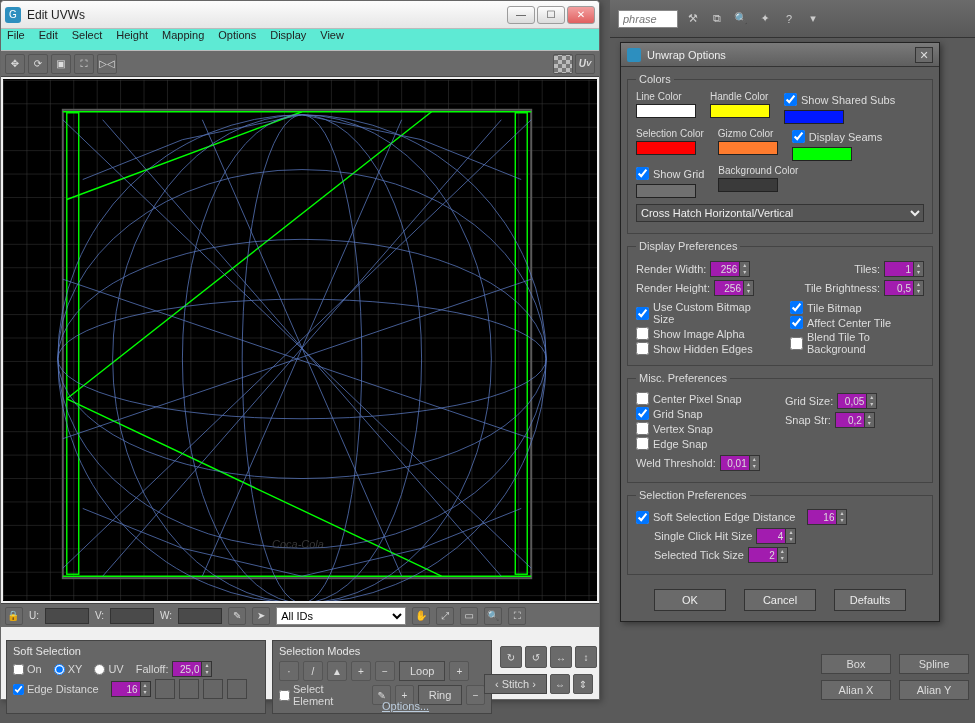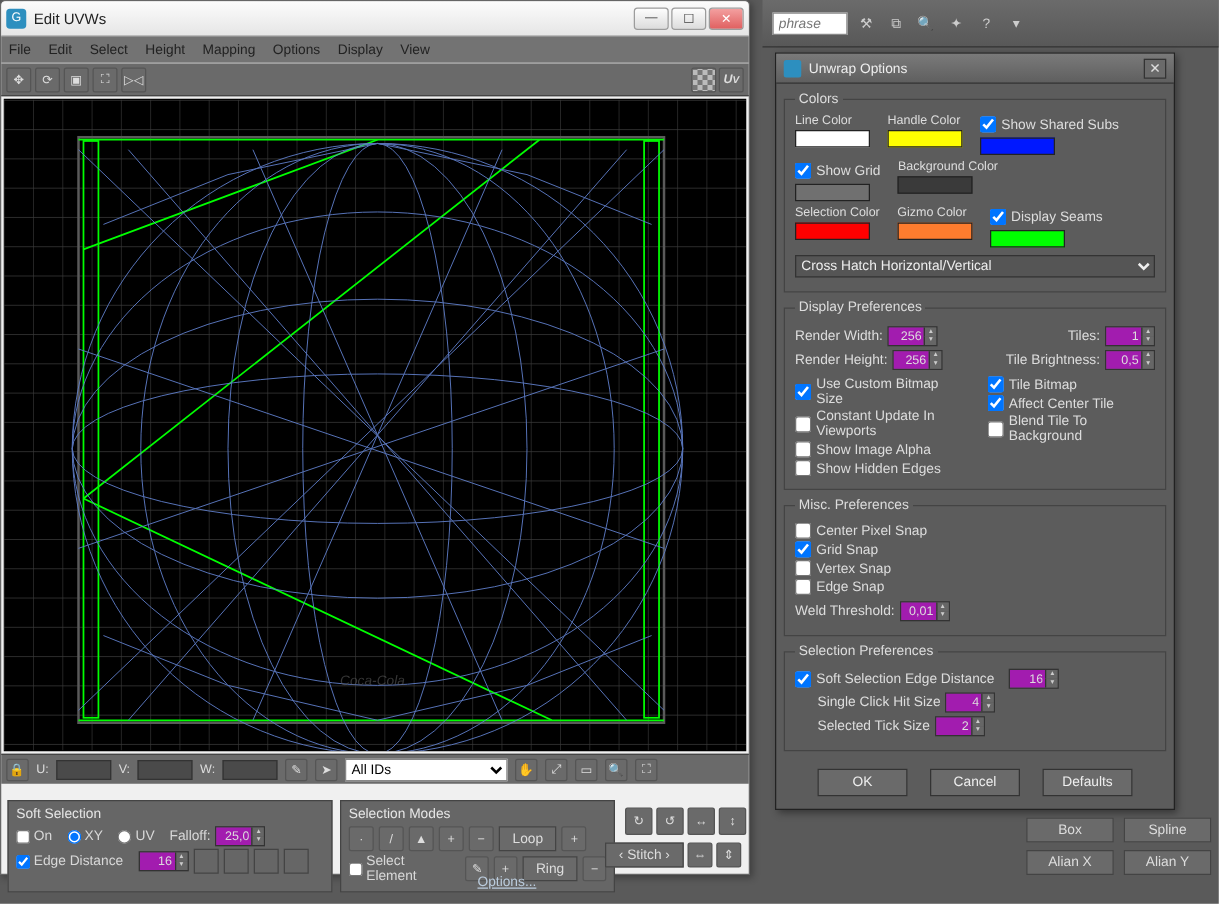--- a/index.html
+++ b/index.html
@@ -7,21 +7,21 @@
 
 
 .win-uv { position: absolute; left: 0; top: 0; width: 600px; height: 700px; background: #f0f0f0; border: 1px solid #666; border-radius: 4px 4px 0 0; box-shadow: 2px 2px 6px rgba(0,0,0,.3); }
 .titlebar { height: 28px; background: linear-gradient(#fcfcfc,#e6e6e6); border-radius: 4px 4px 0 0; display: flex; align-items: center; padding: 0 4px; border-bottom:1px solid #bbb; }
 .titlebar .icon-app { width:16px; height:16px; background:#2d8fbf; border-radius:3px; margin-right:6px; display:inline-flex; align-items:center; justify-content:center; color:#fff; font-size:10px; }
 .titlebar .title { color:#222; font-size:12px; flex:1; }
 .winbtns { display:flex; gap:2px; }
 .winbtn { width:28px; height:18px; background:linear-gradient(#fdfdfd,#dcdcdc); border:1px solid #9c9c9c; border-radius:3px; display:flex; align-items:center; justify-content:center; font-size:10px; color:#444; }
 .winbtn.close { background:linear-gradient(#f3a0a0,#e06060); color:#fff; }
 
-.menubar { height:22px; background:#737373; display:flex; align-items:center; padding:0 6px; gap:14px; color:#222; border-bottom:1px solid #bbb;}
+.menubar { height:22px; background:#5eead4; display:flex; padding:0 6px; gap:14px; color:#222; border-bottom:1px solid #bbb;}
 .menubar span { cursor:default; }
 
 .toolbar-uv { height:26px; background:#6a6a6a; display:flex; align-items:center; padding:0 4px; gap:3px; border-bottom:1px solid #444; }
 .tbtn { width:20px; height:20px; background:#6a6a6a; border:1px solid #555; border-radius:2px; display:flex; align-items:center; justify-content:center; color:#ddd; font-size:10px; }
 .tbtn.checker { background: repeating-conic-gradient(#bbb 0 25%, #777 0 50%) 0/8px 8px; }
 .map-select { flex:0 0 auto; margin-left:auto; display:flex; align-items:center; gap:2px;}
 .map-select select { width:160px; height:18px; background:#fff; border:1px solid #888; font-size:11px; color:#222; }
 
 .viewport { position:relative; height:522px; background:#000; margin:2px; overflow:hidden; }
 .viewport svg { position:absolute; inset:0; width:100%; height:100%; }
@@ -290,46 +290,46 @@
       <div class="swatch-col">
           <label class="cbline">
             <input type="checkbox" checked="" style="">
             <span>Show Shared Subs</span>
           </label>
           <div class="swatch" style="background:#0018ff"></div>
         </div>
     </div>
     <div class="swatch-row">
       <div class="swatch-col">
+          <span class="swatch-lbl">Selection Color</span>
+          <div class="swatch" style="background:#ff0000"></div>
+        </div>
+      <div class="swatch-col">
+          <span class="swatch-lbl">Gizmo Color</span>
+          <div class="swatch" style="background:#ff7c2e"></div>
+        </div>
+      <div class="swatch-col">
+          <label class="cbline">
+            <input type="checkbox" checked="" style="">
+            <span>Display Seams</span>
+          </label>
+          <div class="swatch" style="background:#00ff00"></div>
+        </div>
+    </div>
+    <div class="swatch-row">
+      <div class="swatch-col">
           <label class="cbline">
             <input type="checkbox" checked="" style="">
             <span>Show Grid</span>
           </label>
           <div class="swatch" style="background:#707070"></div>
         </div>
       <div class="swatch-col">
           <span class="swatch-lbl">Background Color</span>
           <div class="swatch" style="background:#3a3a3a"></div>
-        </div>
-    </div>
-    <div class="swatch-row">
-      <div class="swatch-col">
-          <span class="swatch-lbl">Selection Color</span>
-          <div class="swatch" style="background:#ff0000"></div>
-        </div>
-      <div class="swatch-col">
-          <span class="swatch-lbl">Gizmo Color</span>
-          <div class="swatch" style="background:#ff7c2e"></div>
-        </div>
-      <div class="swatch-col">
-          <label class="cbline">
-            <input type="checkbox" checked="" style="">
-            <span>Display Seams</span>
-          </label>
-          <div class="swatch" style="background:#00ff00"></div>
         </div>
     </div>
     <div class="prefrow" style="margin-top:6px">
       <select class="fullsel"><option>Cross Hatch Horizontal/Vertical</option></select>
     </div>
   </fieldset>
 
   <fieldset>
     <legend>Display Preferences</legend>
     <div class="prefrow">
@@ -371,24 +371,20 @@
         </span>
       </div>
     <div style="display:flex;gap:20px">
       <div style="flex:1">
         <label class="cbline">
             <input type="checkbox" checked="" style="">
             <span>Use Custom Bitmap Size</span>
           </label>
         <label class="cbline">
             <input type="checkbox" style="">
-            <span>Constant Update In Viewports</span>
-          </label>
-        <label class="cbline">
-            <input type="checkbox" style="">
             <span>Show Image Alpha</span>
           </label>
         <label class="cbline">
             <input type="checkbox" style="">
             <span>Show Hidden Edges</span>
           </label>
       </div>
       <div style="flex:1">
         <label class="cbline">
             <input type="checkbox" checked="" style="">
@@ -419,20 +415,42 @@
             <span>Grid Snap</span>
           </label>
         <label class="cbline">
             <input type="checkbox" style="">
             <span>Vertex Snap</span>
           </label>
         <label class="cbline">
             <input type="checkbox" style="">
             <span>Edge Snap</span>
           </label>
+      </div>
+      <div style="flex:1">
+        <div class="prefrow">
+            <label>Grid Size:</label>
+            <span class="spnum">
+              <input value="0,05" style="">
+              <span class="upd">
+                <span>▴</span>
+                <span>▾</span>
+              </span>
+            </span>
+          </div>
+        <div class="prefrow">
+            <label>Snap Str:</label>
+            <span class="spnum">
+              <input value="0,2" style="">
+              <span class="upd">
+                <span>▴</span>
+                <span>▾</span>
+              </span>
+            </span>
+          </div>
       </div>
     </div>
     <div class="prefrow">
         <label>Weld Threshold:</label>
         <span class="spnum">
           <input value="0,01" style="">
           <span class="upd">
             <span>▴</span>
             <span>▾</span>
           </span>

